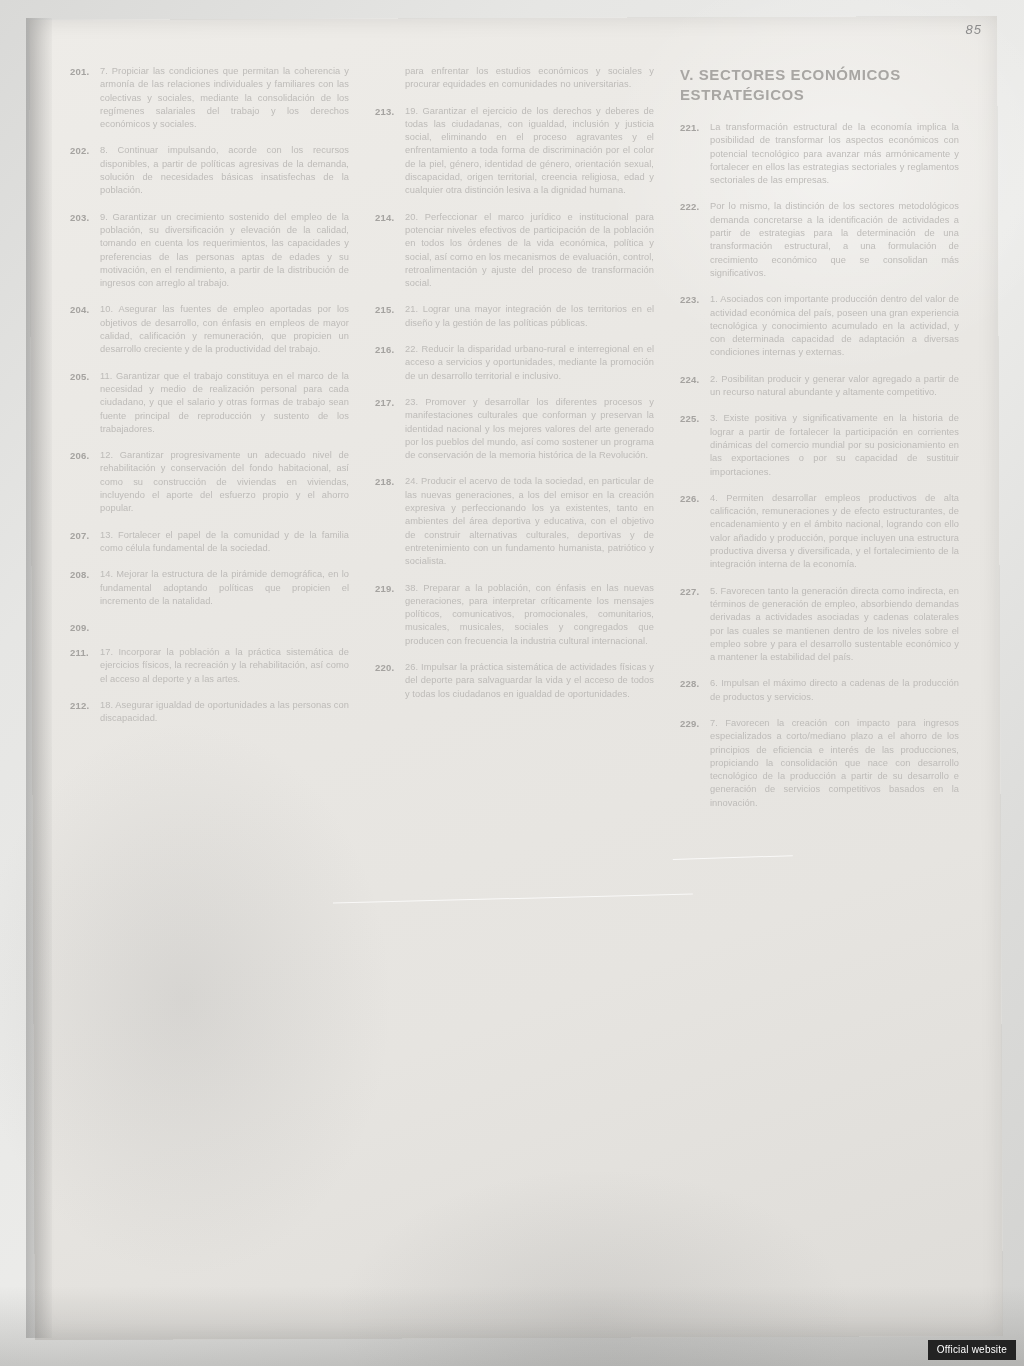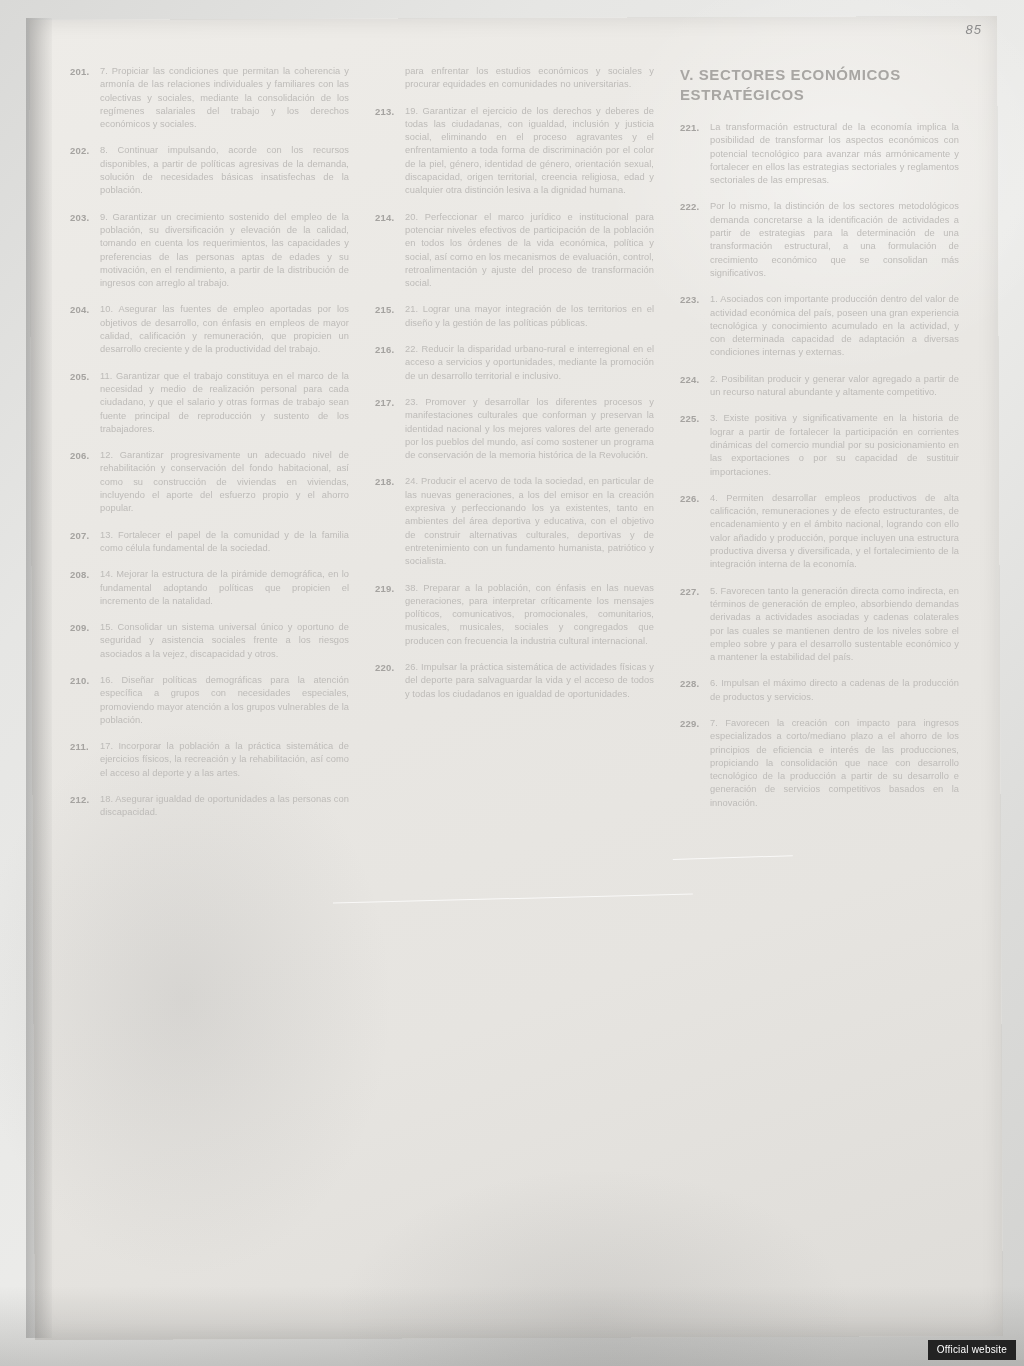--- a/index.html
+++ b/index.html
@@ -187,25 +187,20 @@
         <div class="para">
           <div class="num">207.</div>
           <div class="txt">13. Fortalecer el papel de la comunidad y de la familia como célula fundamental de la sociedad.</div>
         </div>
         <div class="para">
           <div class="num">208.</div>
           <div class="txt">14. Mejorar la estructura de la pirámide demográfica, en lo fundamental adoptando políticas que propicien el incremento de la natalidad.</div>
         </div>
         <div class="para">
           <div class="num">209.</div>
-          <div class="txt">15. Consolidar un sistema universal único y oportuno de seguridad y asistencia sociales frente a los riesgos asociados a la vejez, discapacidad y otros.</div>
-        </div>
-        <div class="para">
-          <div class="num">210.</div>
-          <div class="txt">16. Diseñar políticas demográficas para la atención específica a grupos con necesidades especiales, promoviendo mayor atención a los grupos vulnerables de la población.</div>
         </div>
         <div class="para">
           <div class="num">211.</div>
           <div class="txt">17. Incorporar la población a la práctica sistemática de ejercicios físicos, la recreación y la rehabilitación, así como el acceso al deporte y a las artes.</div>
         </div>
         <div class="para">
           <div class="num">212.</div>
           <div class="txt">18. Asegurar igualdad de oportunidades a las personas con discapacidad.</div>
         </div>
       </div>

